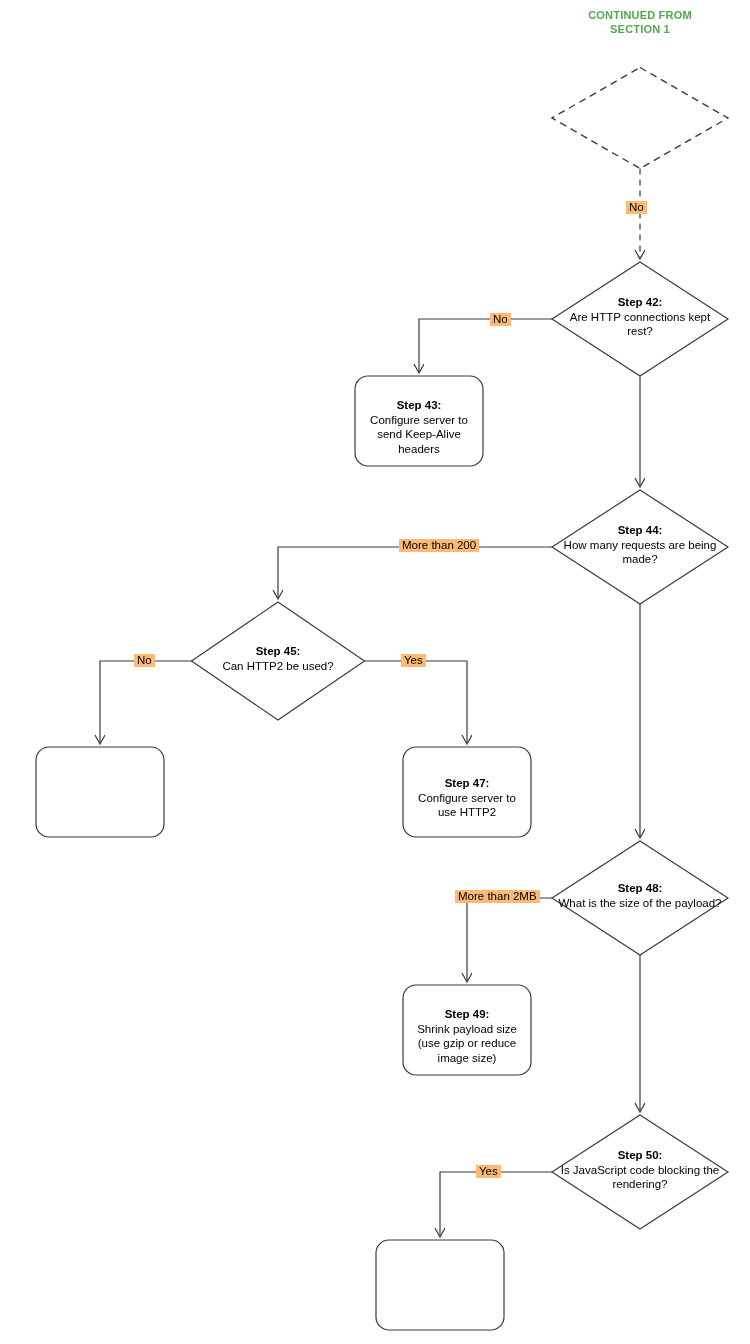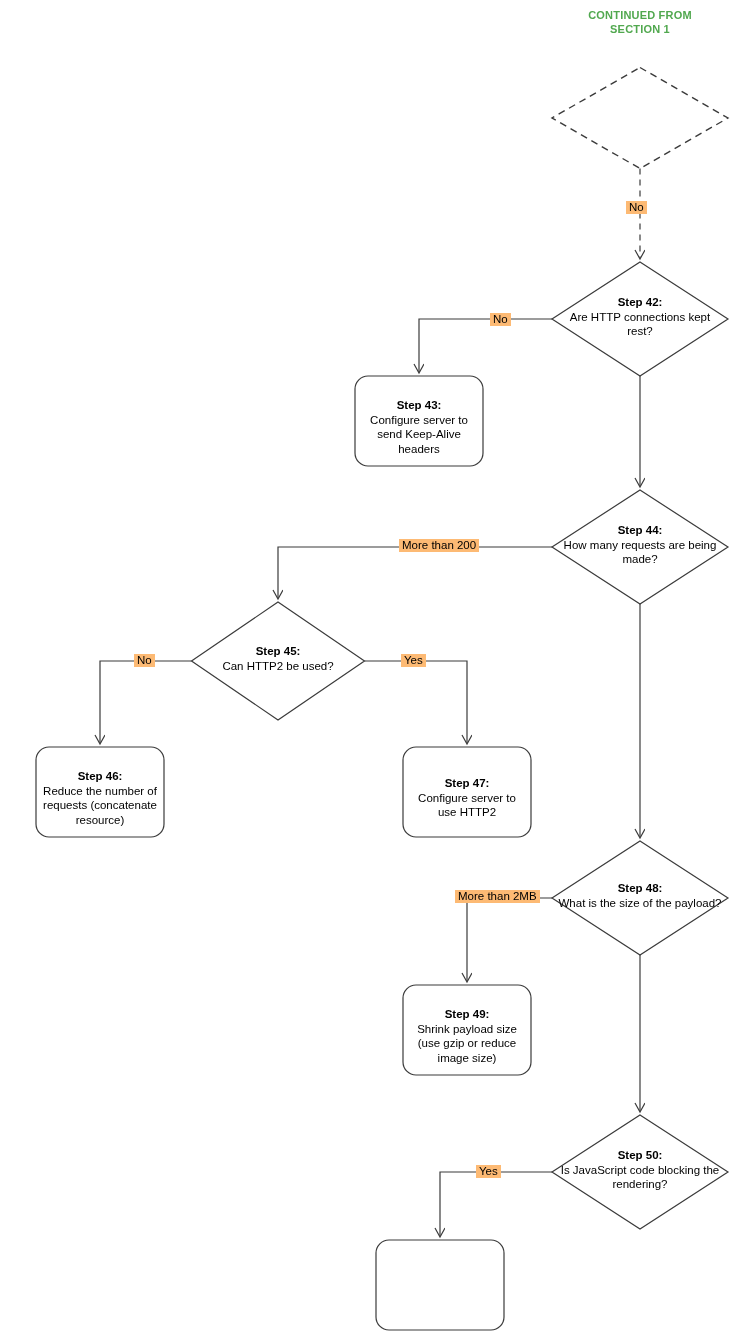--- a/index.html
+++ b/index.html
@@ -145,26 +145,20 @@
     <span class="ttl">Step 44:</span>
     <span class="bdy">How many requests are being</span>
     <span class="bdy">made?</span>
   </div>
 
   <div class="node-text" style="left:188px; top:644px; width:180px;">
     <span class="ttl">Step 45:</span>
     <span class="bdy">Can HTTP2 be used?</span>
   </div>
 
-  <div class="node-text" style="left:33px; top:769px; width:134px;">
-    <span class="ttl">Step 46:</span>
-    <span class="bdy">Reduce the number of</span>
-    <span class="bdy">requests (concatenate</span>
-    <span class="bdy">resource)</span>
-  </div>
 
   <div class="node-text" style="left:403px; top:776px; width:128px;">
     <span class="ttl">Step 47:</span>
     <span class="bdy">Configure server to</span>
     <span class="bdy">use HTTP2</span>
   </div>
 
   <div class="node-text" style="left:534px; top:881px; width:212px;">
     <span class="ttl">Step 48:</span>
     <span class="bdy">What is the size of the payload?</span>

